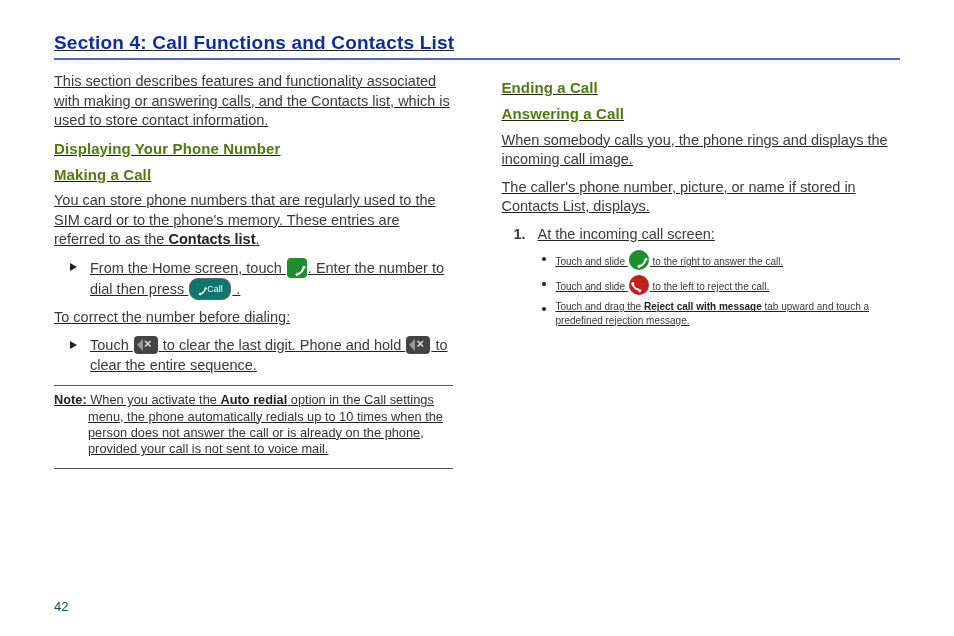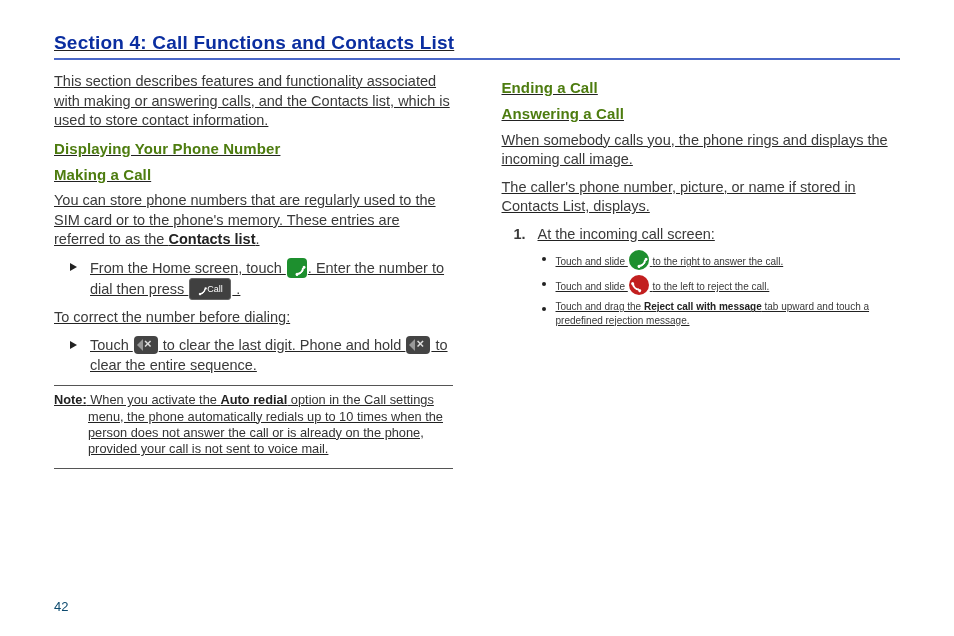--- a/index.html
+++ b/index.html
@@ -147,22 +147,22 @@
     background: #fff; border-radius: 50%;
   }
   .handset::before { left: -1.5px; bottom: -1px; }
   .handset::after  { right: -1.5px; bottom: -1px; }
   .end-icon .handset { transform: translate(-50%,-60%) rotate(45deg); }
   .end-label {
     position: absolute; bottom: 1px; left: 0; right: 0;
     text-align: center; color: #fff; font-size: 5px; line-height: 1;
   }
   .call-btn {
-    width: 40px; height: 20px; border-radius: 3px;
-    background: #404040; border: 1px solid #666;
+    width: 40px; height: 20px; border-radius: 9px;
+    background: #0f766e; border: 1px solid #666;
     position: relative; vertical-align: -6px;
   }
   .call-btn .handset {
     left: 10px; top: 50%;
     transform: translate(-50%,-50%) rotate(-45deg) scale(.8);
   }
   .call-btn .lbl {
     position: absolute; left: 17px; right: 3px; top: 0; bottom: 0;
     display: flex; align-items: center;
     color: #fff; font-size: 9px;

